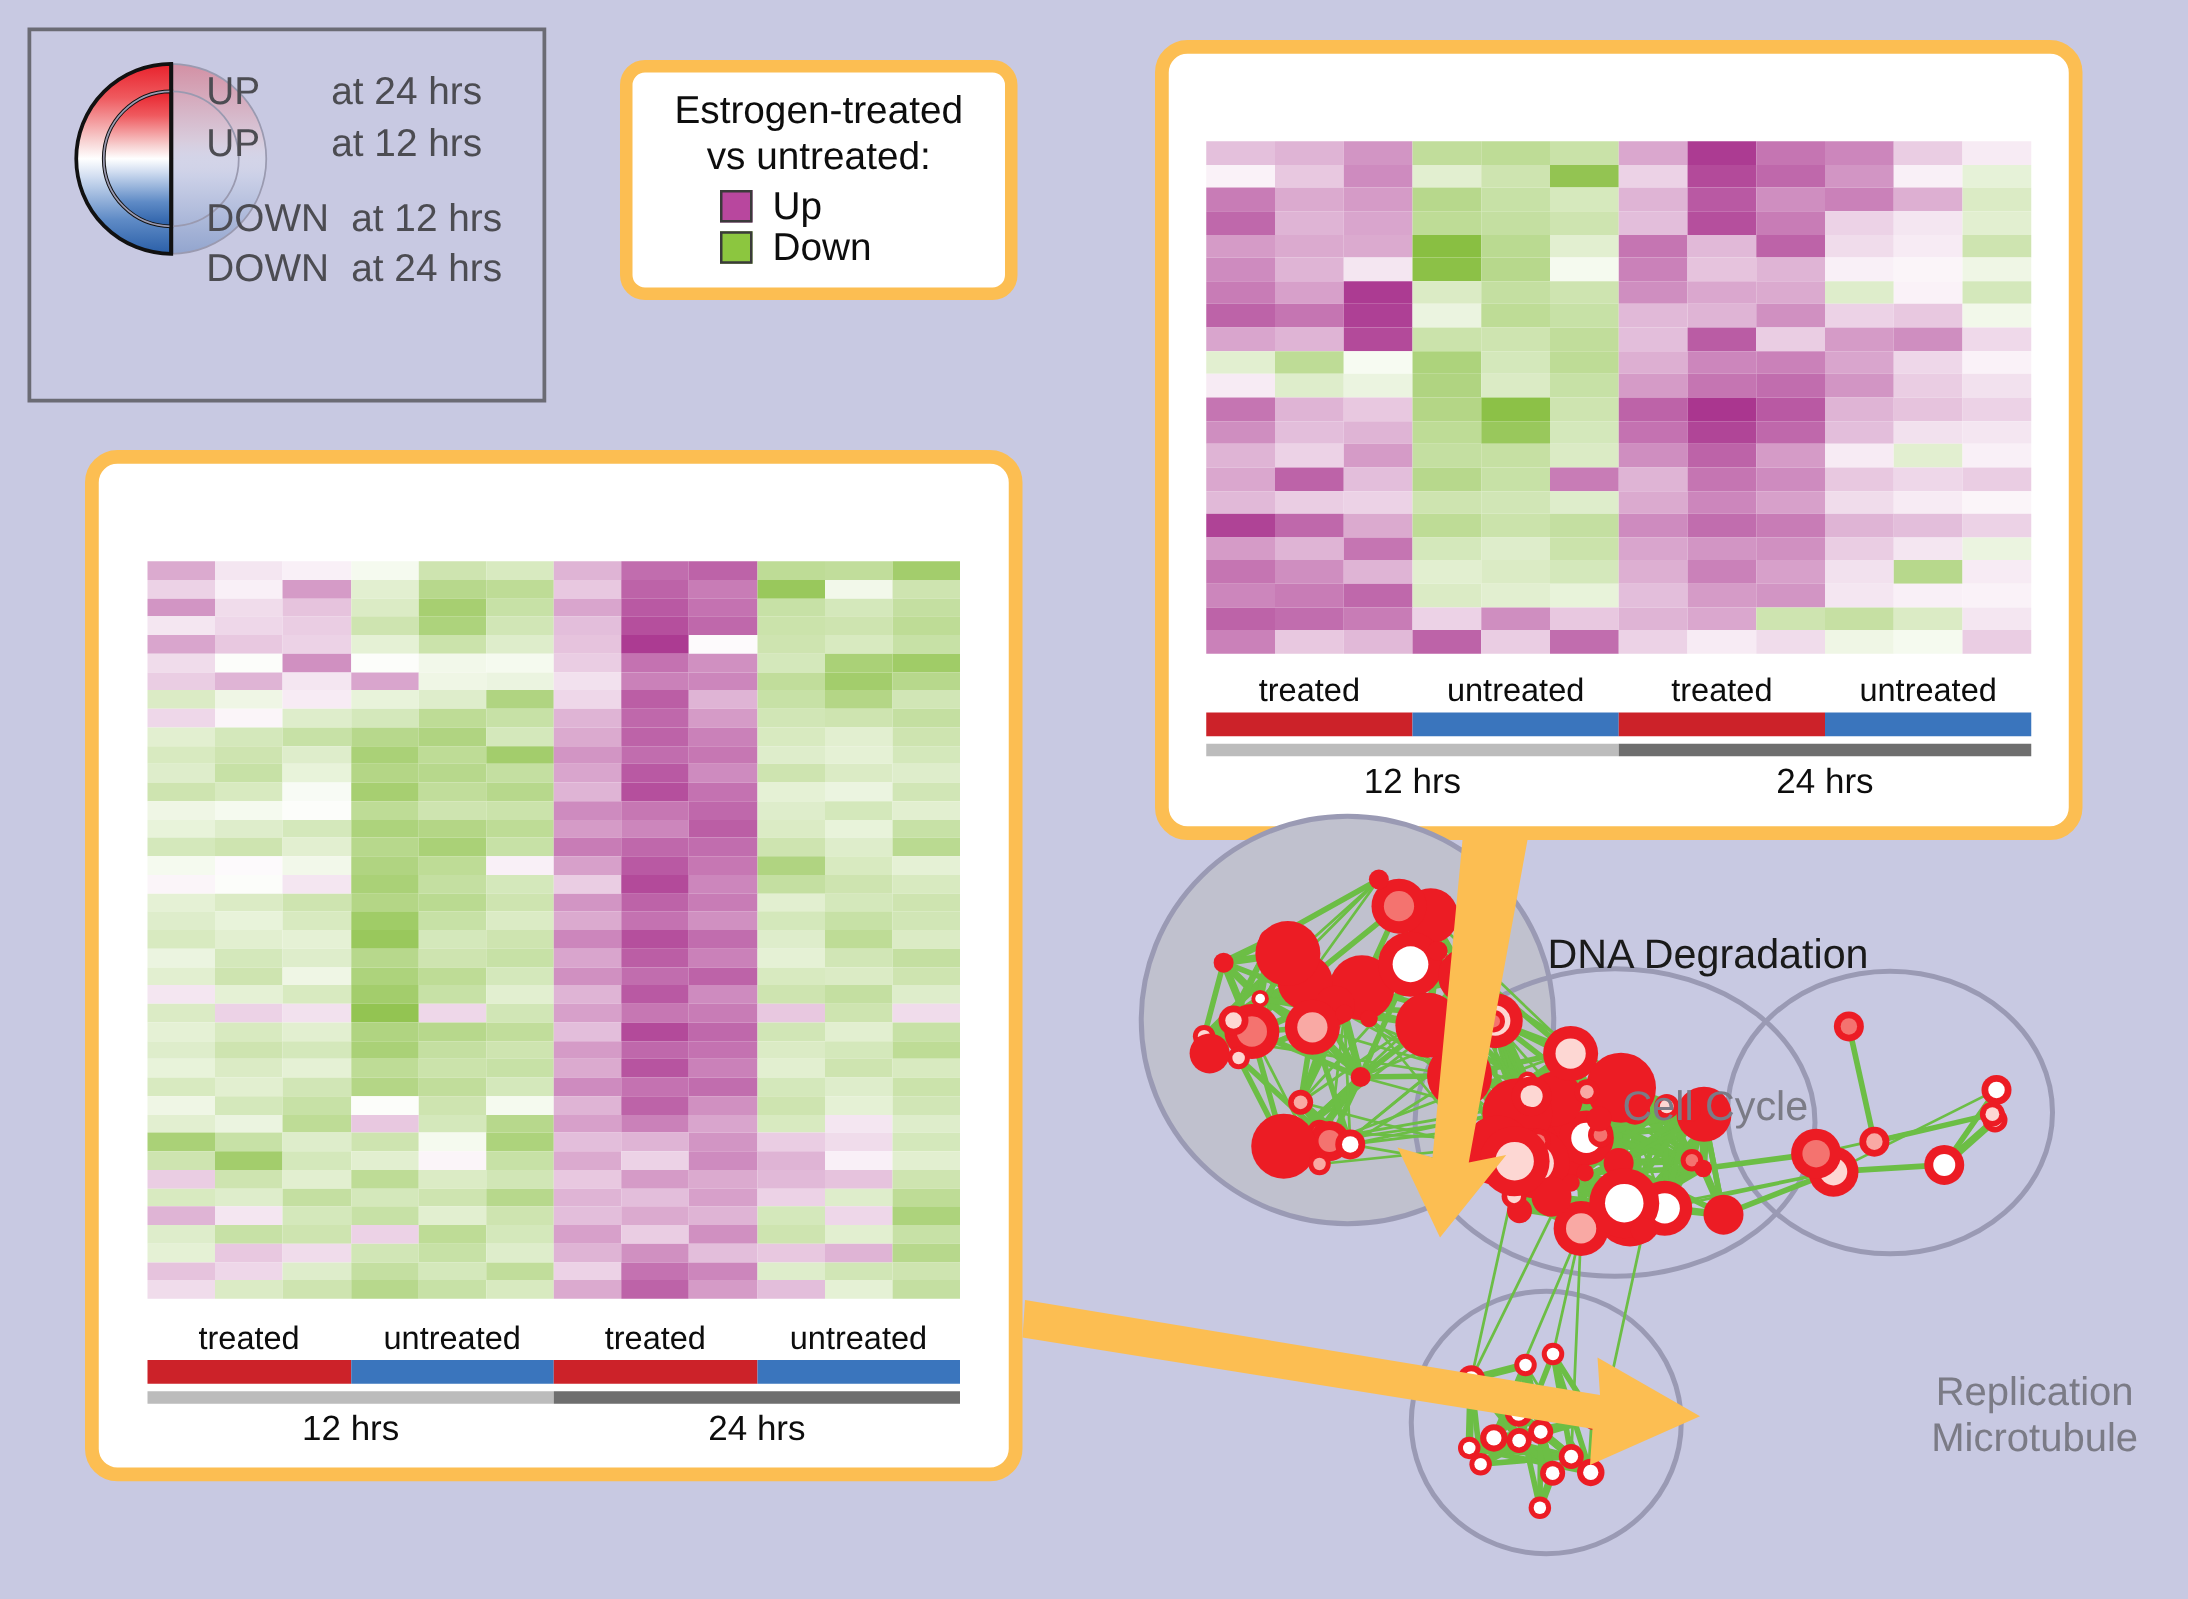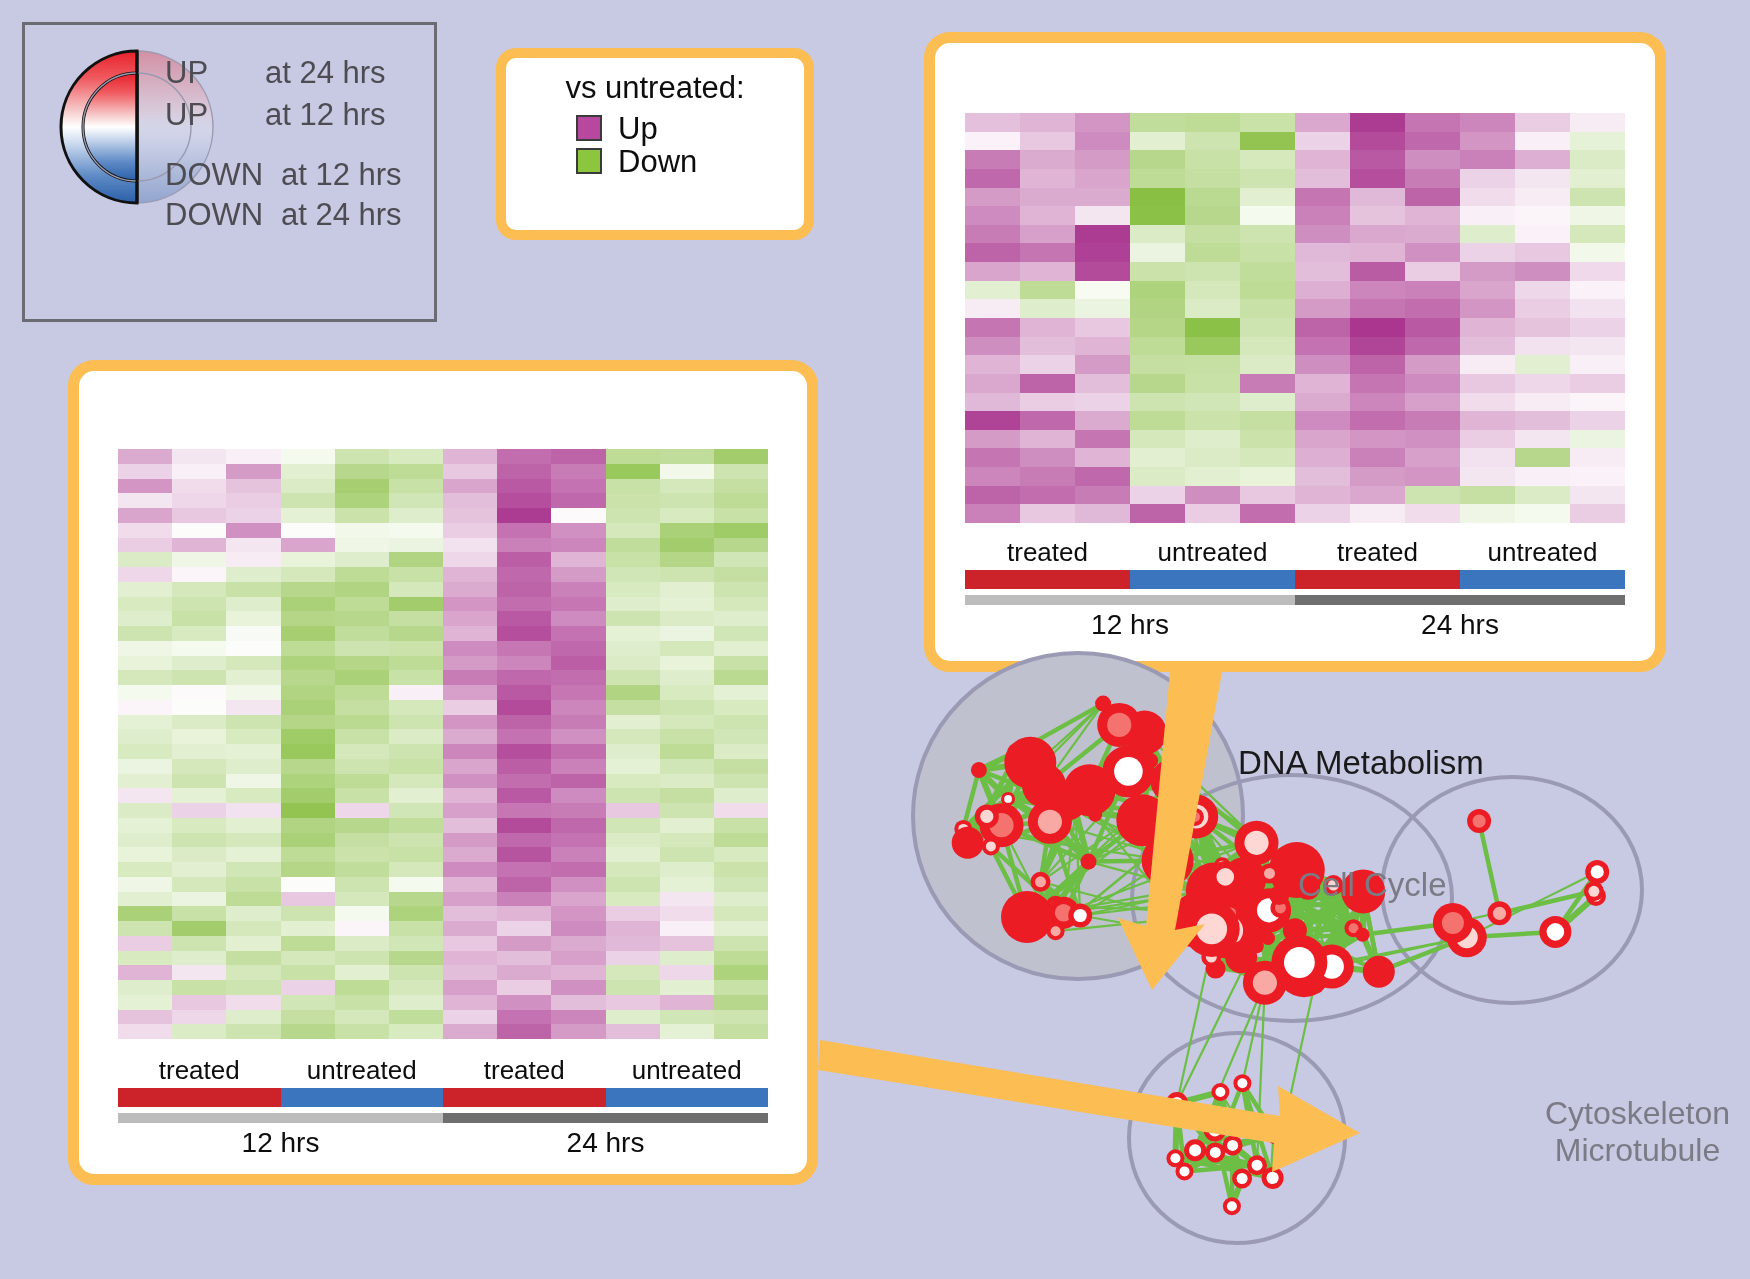--- a/index.html
+++ b/index.html
@@ -115,20 +115,21 @@
     <div class="key-row" style="left:256px;top:132px;">at 12 hrs</div>
     <div class="key-term" style="left:140px;top:172px;">DOWN</div>
     <div class="key-row" style="left:256px;top:172px;">at 24 hrs</div>
 
     <div id="key-caption">
     </div>
   </div>
 
   <div id="legend-card" class="card">
     <div class="legend-head">
+      <div>Estrogen-treated</div>
       <div>vs untreated:</div>
     </div>
     <div class="legend-rows">
       <div class="legend-row">
         <span class="swatch" id="sw-up" style="background: rgb(184, 71, 158);"></span>
         <span class="legend-lab">Up</span>
       </div>
       <div class="legend-row">
         <span class="swatch" id="sw-down" style="background: rgb(140, 198, 63);"></span>
         <span class="legend-lab">Down</span>
@@ -1801,24 +1802,24 @@
           <circle cx="284.5" cy="551.4" r="9" fill="#ec1c24"></circle>
           <circle cx="284.5" cy="551.4" r="5.0" fill="#ffffff"></circle>
         </g>
         <g>
           <circle cx="342.1" cy="558.5" r="10" fill="#ec1c24"></circle>
           <circle cx="342.1" cy="558.5" r="5.5" fill="#ffffff"></circle>
         </g>
       </g>
   </svg>
 
-  <div class="net-label" style="left:1238px;top:744px;font-size:33px;color:#1a1a1a;">DNA Metabolism</div>
+  <div class="net-label" style="left:1238px;top:744px;font-size:33px;color:#1a1a1a;">DNA Degradation</div>
   <div class="net-label" style="left:1298px;top:866px;font-size:33px;color:#7b7b86;">Cell Cycle</div>
   <div class="net-label" style="left:1545px;top:1095px;font-size:32px;color:#7b7b86;text-align:center;">
-     <div>Cytoskeleton</div>
+     <div>Replication</div>
      <div>Microtubule</div>
   </div>
 
   <svg class="arrow-svg" viewBox="0 0 1750 1279">
     <polygon points="1170,672 1222,672 1175,930 1205,924 1152,990 1118,918 1146,926" fill="#fcbe52"></polygon>
     <polygon points="820,1040 1280,1116 1278,1086 1360,1133 1272,1172 1274,1143 818,1070" fill="#fcbe52"></polygon>
   </svg>
 
 </div>
 

